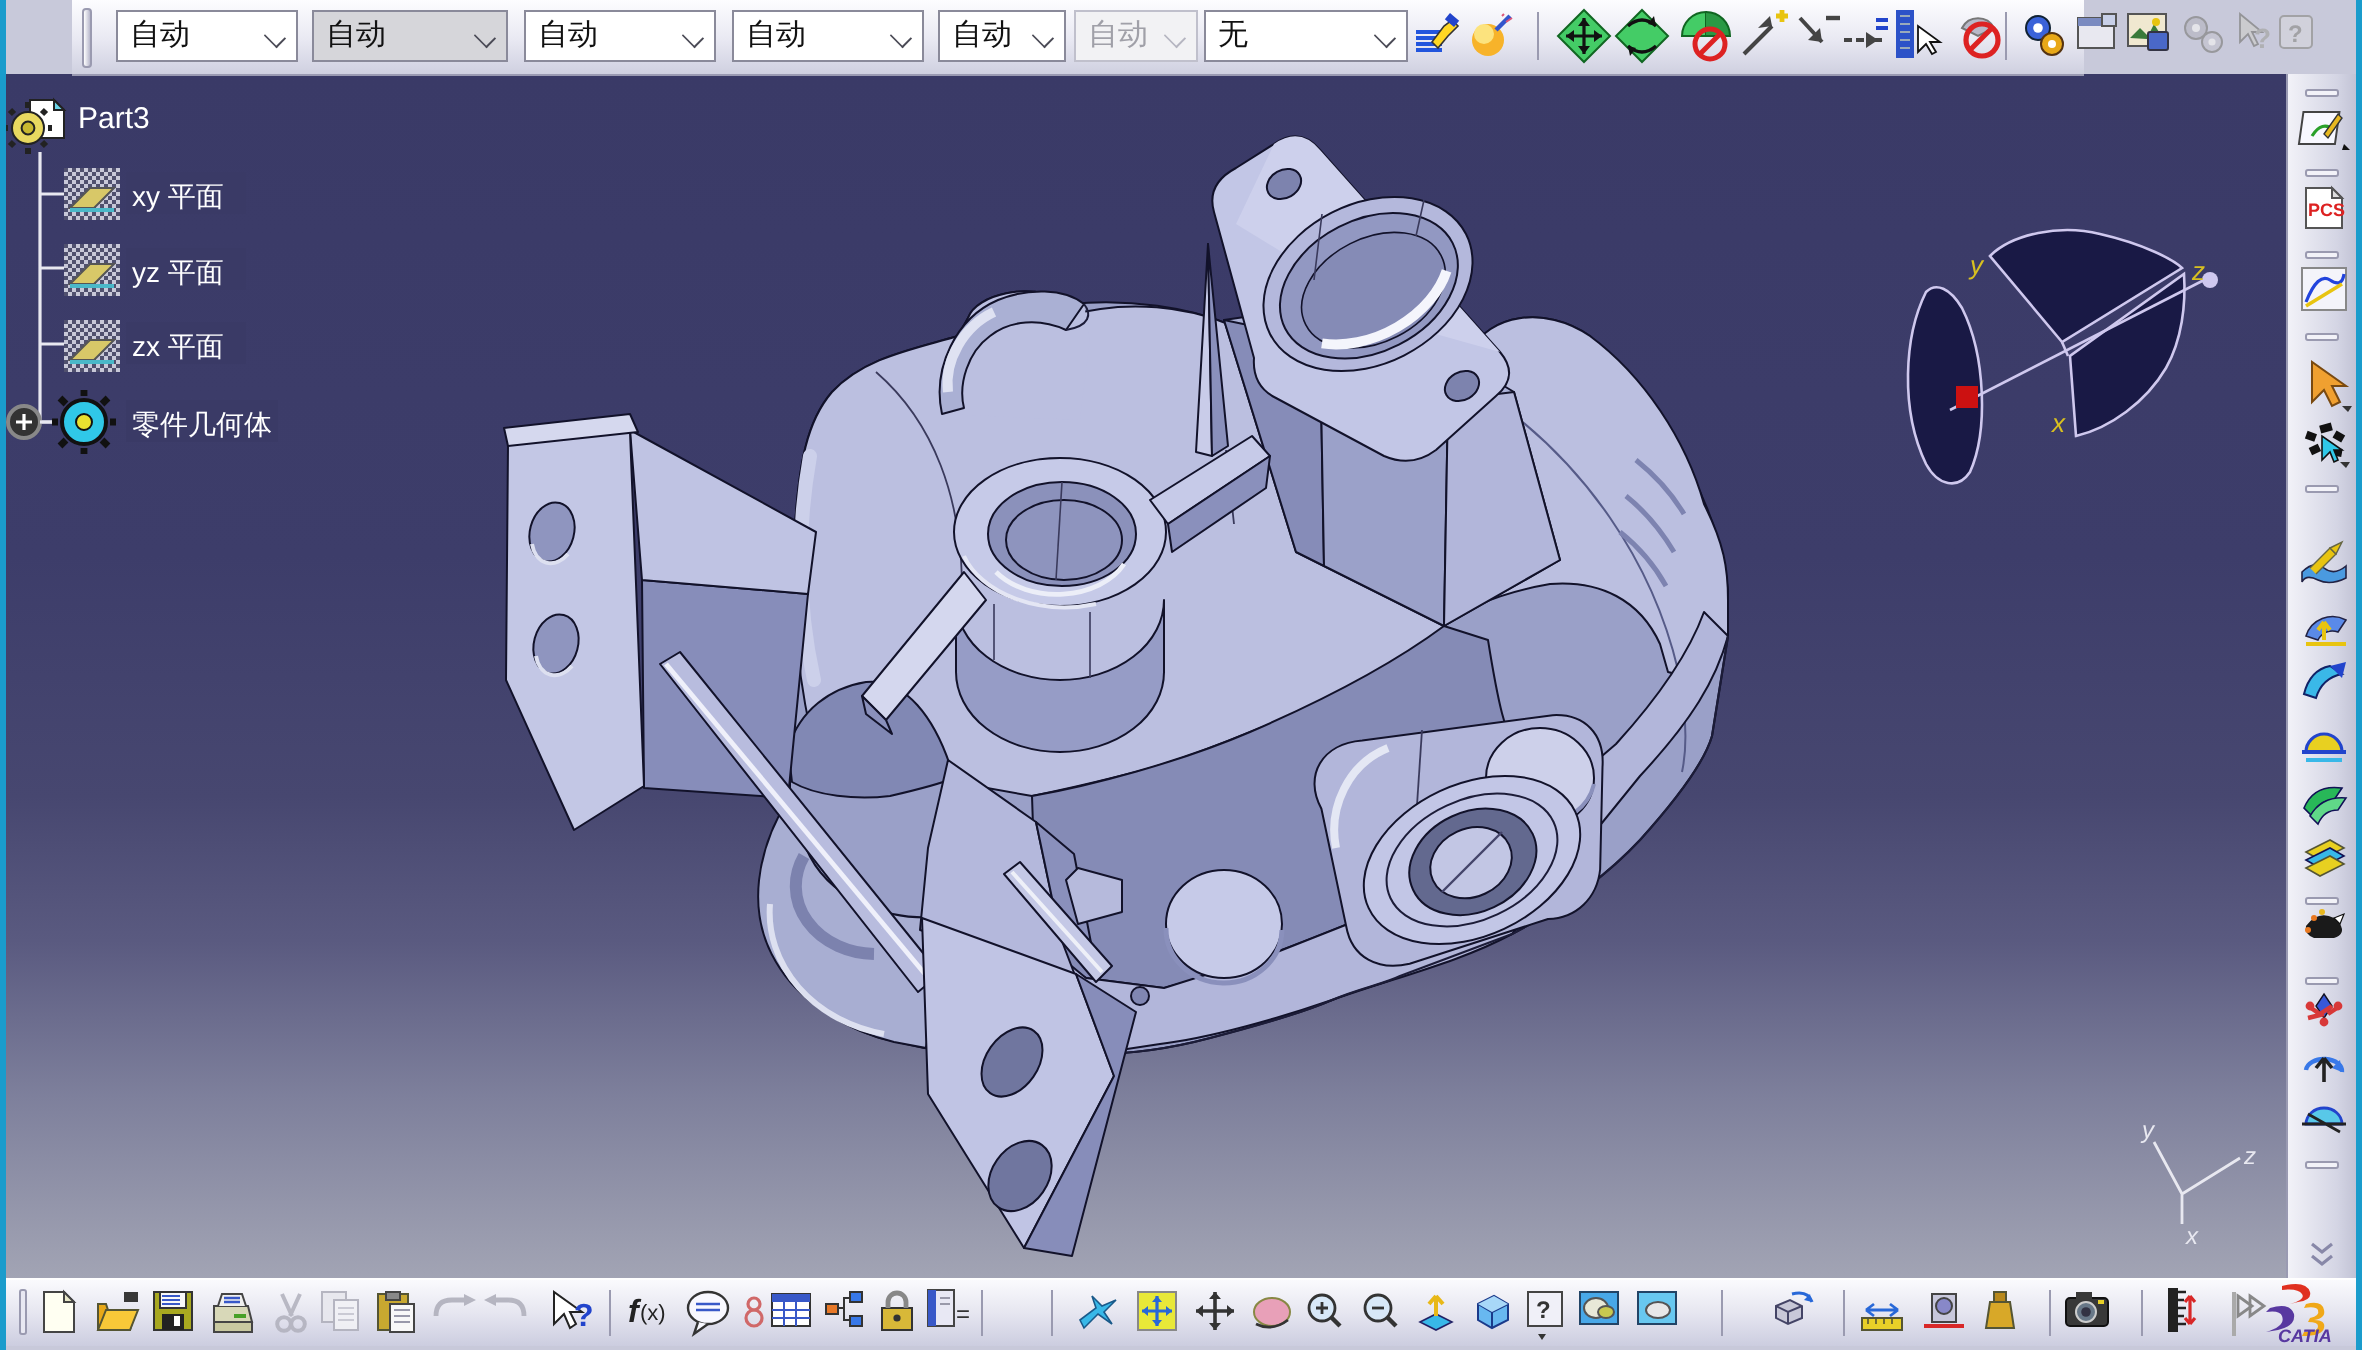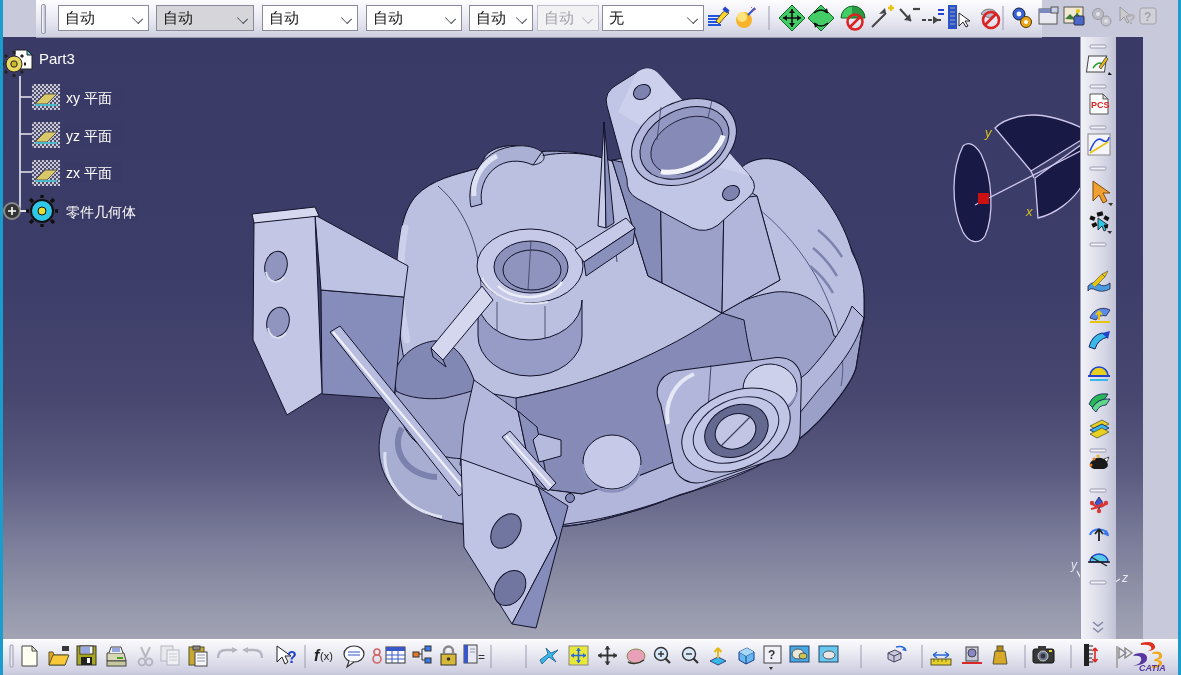--- a/index.html
+++ b/index.html
@@ -2,21 +2,21 @@
 <html><head>
 <meta charset="utf-8">
 <style>
   html,body{margin:0;padding:0;width:1181px;height:675px;overflow:hidden;
     font-family:"Liberation Sans",sans-serif;}
   #win{position:absolute;left:0;top:0;width:1181px;height:675px;background:#c8c9da;}
   #topbar{position:absolute;left:0;top:0;width:1006px;height:37px;
     background:linear-gradient(#fdfdff, #e8e8f2 55%, #cfd0e0);border-bottom:1px solid #9a9ab2;margin-left:36px;}
   #viewport{position:absolute;left:3px;top:37px;width:1140px;height:602px;
     background:linear-gradient(#3a3a67 0%, #3d3d6a 40%, #474770 60%, #5a5a80 72%, #7e809c 85%, #a2a4b4 100%);}
-  #rightbar{position:absolute;left:1080px;top:37px;width:35px;height:602px;
+  #rightbar{position:absolute;left:1143px;top:37px;width:35px;height:602px;
     background:linear-gradient(90deg,#f2f2f8,#d4d5e4 70%,#c0c1d4);border-left:1px solid #9a9ab2;text-align:right;}
   #bottombar{position:absolute;left:3px;top:639px;width:1178px;height:33px;
     background:linear-gradient(#fafafd,#e6e6f0 50%,#cccde0);border-top:1px solid #ffffff;}
   #leftedge{position:absolute;left:0;top:0;width:3px;height:675px;background:#1a9ccc;}
   #rightedge{position:absolute;left:1178px;top:0;width:3px;height:675px;background:#1a9ccc;}
   .combo{position:absolute;top:5px;height:26px;background:#fff;border:1px solid #8a8a9a;
     font-size:15px;color:#111;line-height:24px;padding-left:6px;box-sizing:border-box;}
   .combo .chev{position:absolute;right:6px;top:8px;width:8px;height:8px;
     border-right:1.7px solid #4a4a55;border-bottom:1.7px solid #4a4a55;
     transform:rotate(45deg) scaleY(0.75);}

